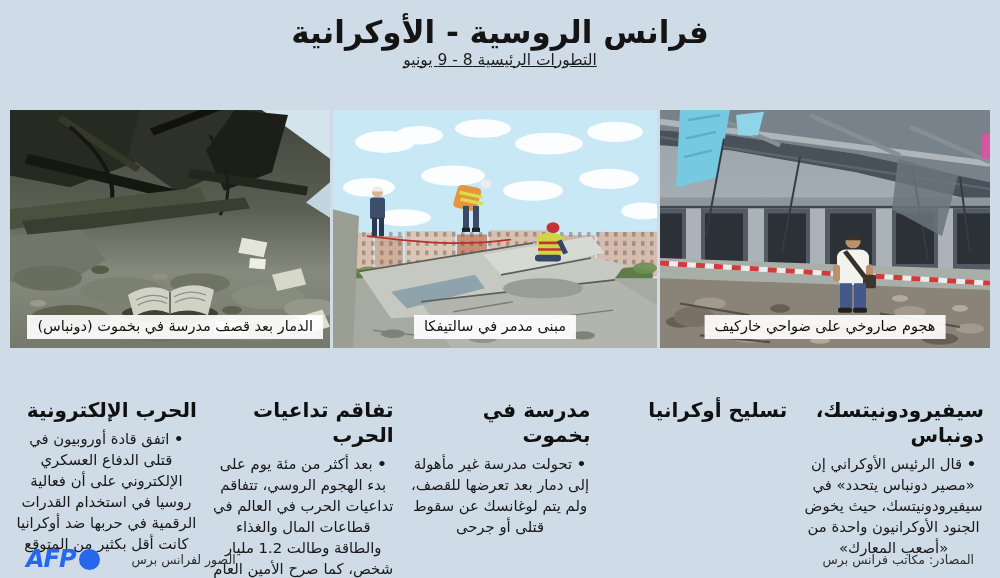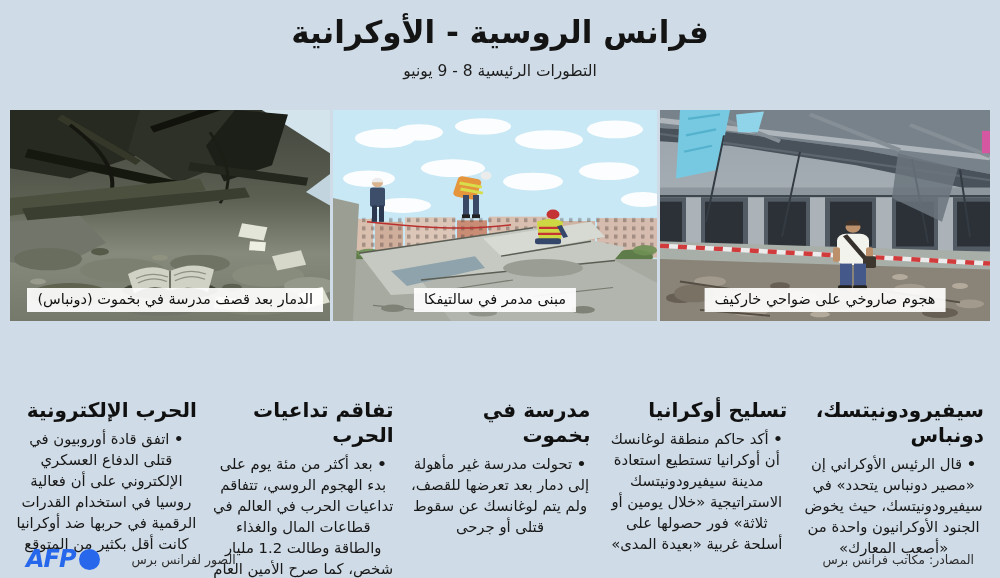--- a/index.html
+++ b/index.html
@@ -6,24 +6,24 @@
   body{
     width:1000px;height:578px;overflow:hidden;
     background:#cfdbe6;
     font-family:"DejaVu Sans","Liberation Sans",sans-serif;
     color:#161616;
   }
   .page{position:relative;width:1000px;height:578px;direction:rtl;}
   
   .header{position:absolute;top:0;right:0;left:0;text-align:center;padding-top:15px;}
   .title{font-size:31px;font-weight:700;color:#141414;line-height:1.15;}
-  .subtitle{font-size:15.5px;color:#1d1d1d;margin-top:11px;}
+  .subtitle{font-size:15.5px;color:#1d1d1d;text-decoration:underline;}
   
   .photos{position:absolute;top:110px;left:10px;right:10px;height:283px;display:flex;direction:ltr;gap:3px;}
-  .photo{position:relative;height:211px;overflow:hidden;background:#ffffff;}
+  .photo{position:relative;height:238px;overflow:hidden;background:#ffffff;}
   .photo svg{display:block;width:100%;height:100%;}
   .p1{width:320px;} .p2{width:324px;} .p3{width:330px;}
   .caption{
     position:absolute;bottom:9px;background:rgba(255,255,255,0.92);
     color:#101010;font-size:14.5px;padding:3px 10px 5px;white-space:nowrap;direction:rtl;
   }
   .cap-right{right:7px;}
   .cap-center{left:50%;transform:translateX(-50%);}
   
   .sections{position:absolute;top:398px;right:16px;left:16px;display:flex;gap:16px;}
@@ -271,21 +271,20 @@
 
   </div>
 
   <div class="sections">
     <div class="col">
       <h3 class="headline">سيفيرودونيتسك، دونباس</h3>
       <p class="bullet-text"><span class="bullet-dot">•</span> <span>قال الرئيس الأوكراني إن «مصير دونباس يتحدد» في سيفيرودونيتسك، حيث يخوض الجنود الأوكرانيون واحدة من «أصعب المعارك»</span></p>
     </div>
     <div class="col">
       <h3 class="headline">تسليح أوكرانيا</h3>
-      <p class="bullet-text"><span class="bullet-dot">•</span> <span>أكد حاكم منطقة لوغانسك أن أوكرانيا تستطيع استعادة مدينة سيفيرودونيتسك الاستراتيجية «خلال يومين أو ثلاثة» فور حصولها على أسلحة غربية «بعيدة المدى»</span></p>
     </div>
     <div class="col">
       <h3 class="headline">مدرسة في بخموت</h3>
       <p class="bullet-text"><span class="bullet-dot">•</span> <span>تحولت مدرسة غير مأهولة إلى دمار بعد تعرضها للقصف، ولم يتم لوغانسك عن سقوط قتلى أو جرحى</span></p>
     </div>
     <div class="col">
       <h3 class="headline">تفاقم تداعيات الحرب</h3>
       <p class="bullet-text"><span class="bullet-dot">•</span> <span>بعد أكثر من مئة يوم على بدء الهجوم الروسي، تتفاقم تداعيات الحرب في العالم في قطاعات المال والغذاء والطاقة وطالت 1.2 مليار شخص، كما صرح الأمين العام للأمم المتحدة</span></p>
     </div>
     <div class="col">

